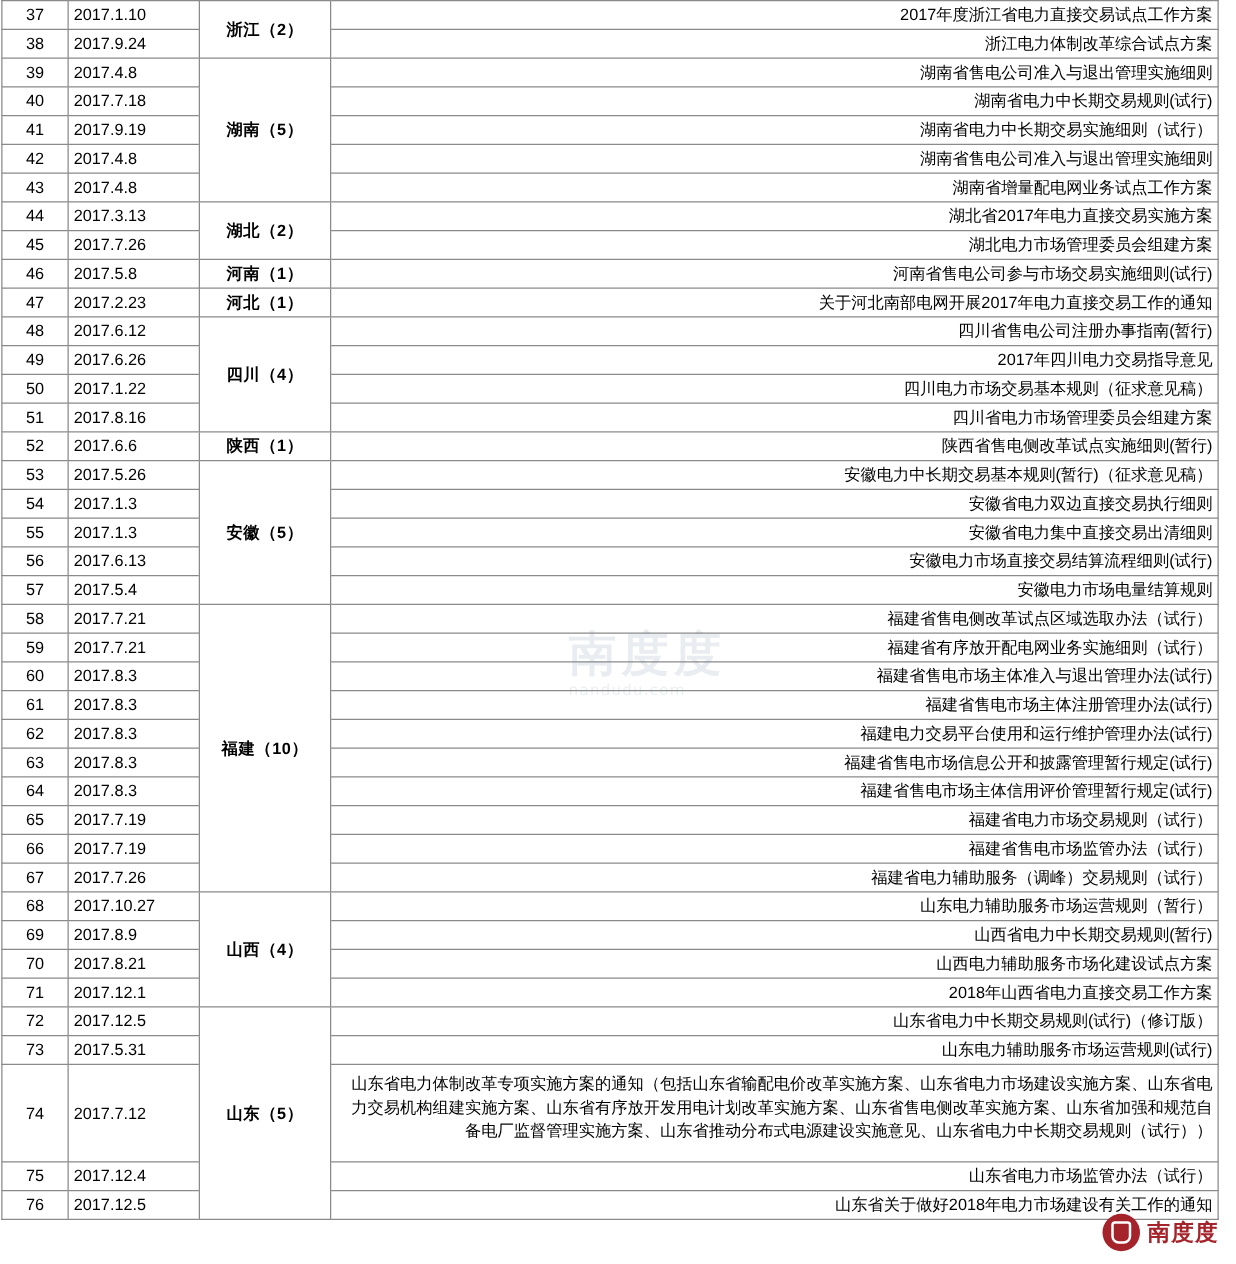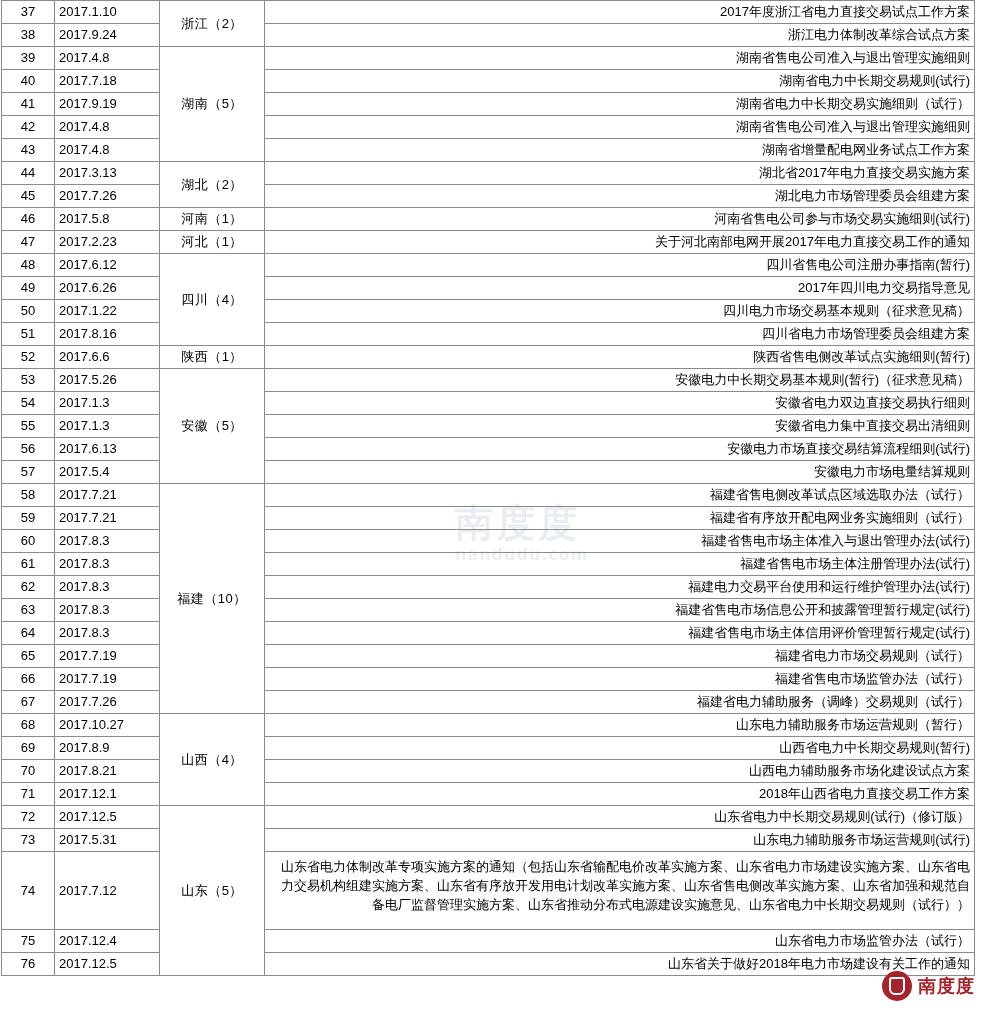--- a/index.html
+++ b/index.html
@@ -37,21 +37,21 @@
     width: 44px;
     text-align: center;
   }
   td.c-date {
     width: 96px;
     text-align: left;
   }
   td.c-region {
     width: 96px;
     text-align: center;
-    font-weight: normal;
+    font-weight: bold;
     letter-spacing: 0.5px;
   }
   td.c-title {
     text-align: right;
     padding-left: 7px;
   }
   td.c-title.multi {
     line-height: 19px;
     padding-top: 5px;
     padding-bottom: 15px;
@@ -64,23 +64,23 @@
     font-family: "DejaVu Sans", sans-serif;
     font-size: 38px;
     font-weight: bold;
     color: rgba(120,140,170,0.16);
     letter-spacing: 4px;
     pointer-events: none;
     white-space: nowrap;
   }
   .watermark .sub {
     display: block;
-    font-size: 16px;
+    font-size: 12px;
     letter-spacing: 1px;
-    font-weight: bold;
+    font-weight: normal;
     margin-top: -4px;
     color: rgba(120,140,170,0.15);
   }
   
   .logo-badge {
     position: absolute;
     right: 14px;
     bottom: 10px;
     display: flex;
     align-items: center;

